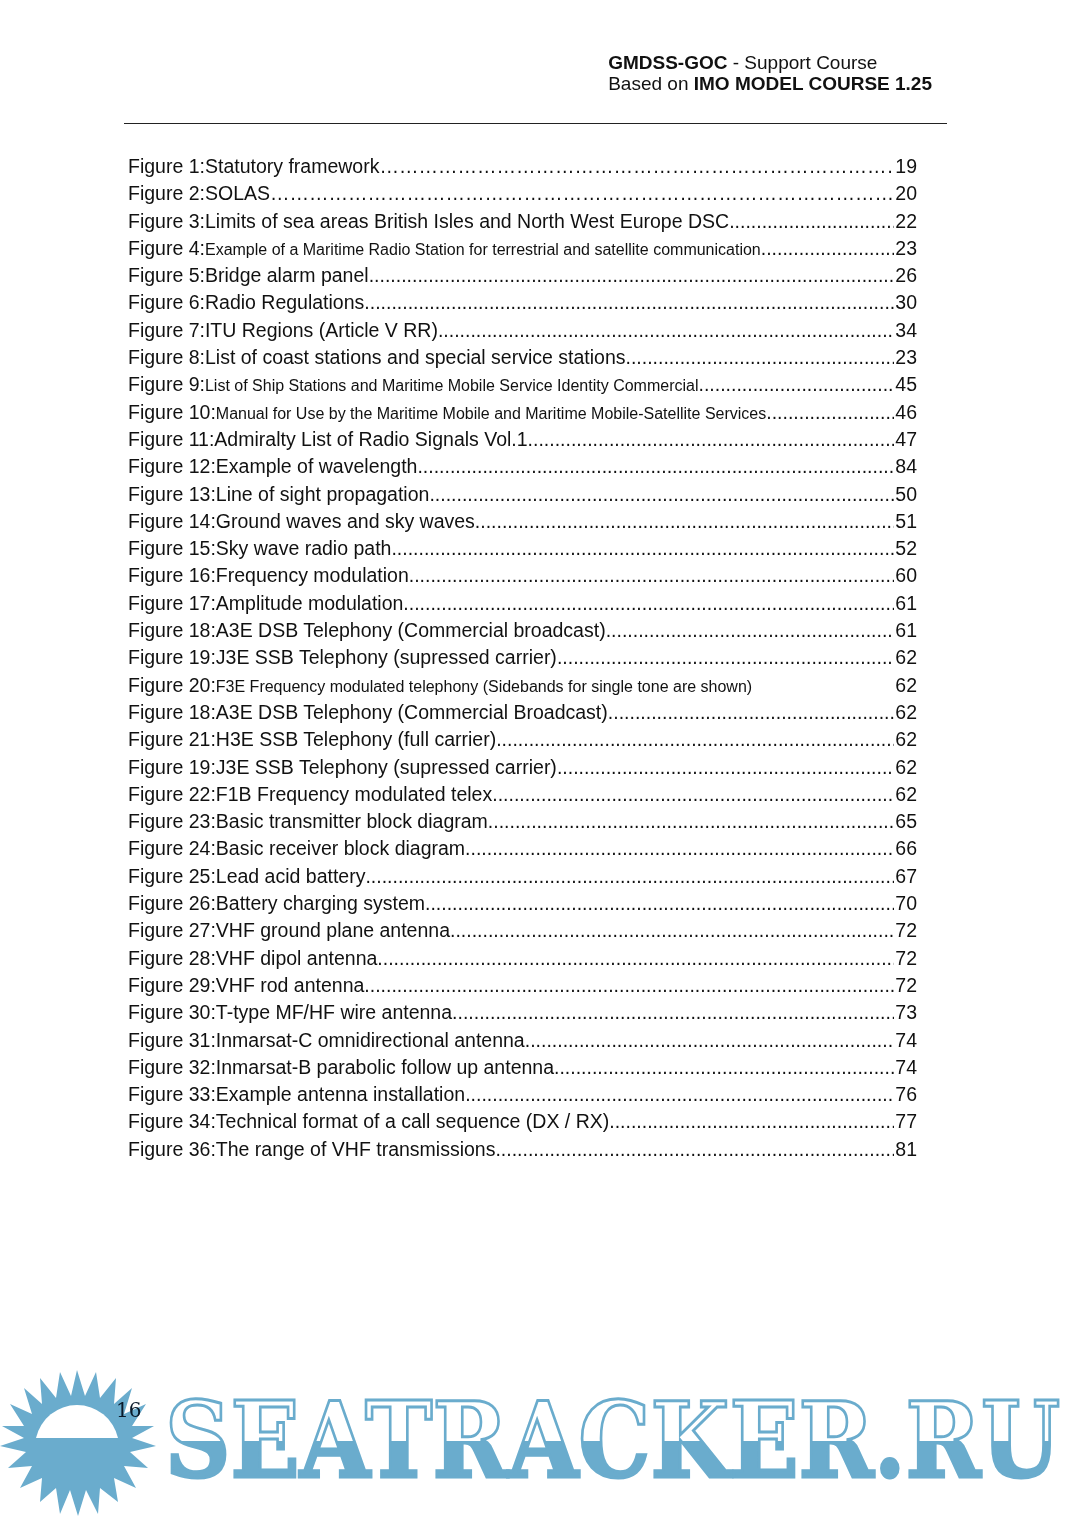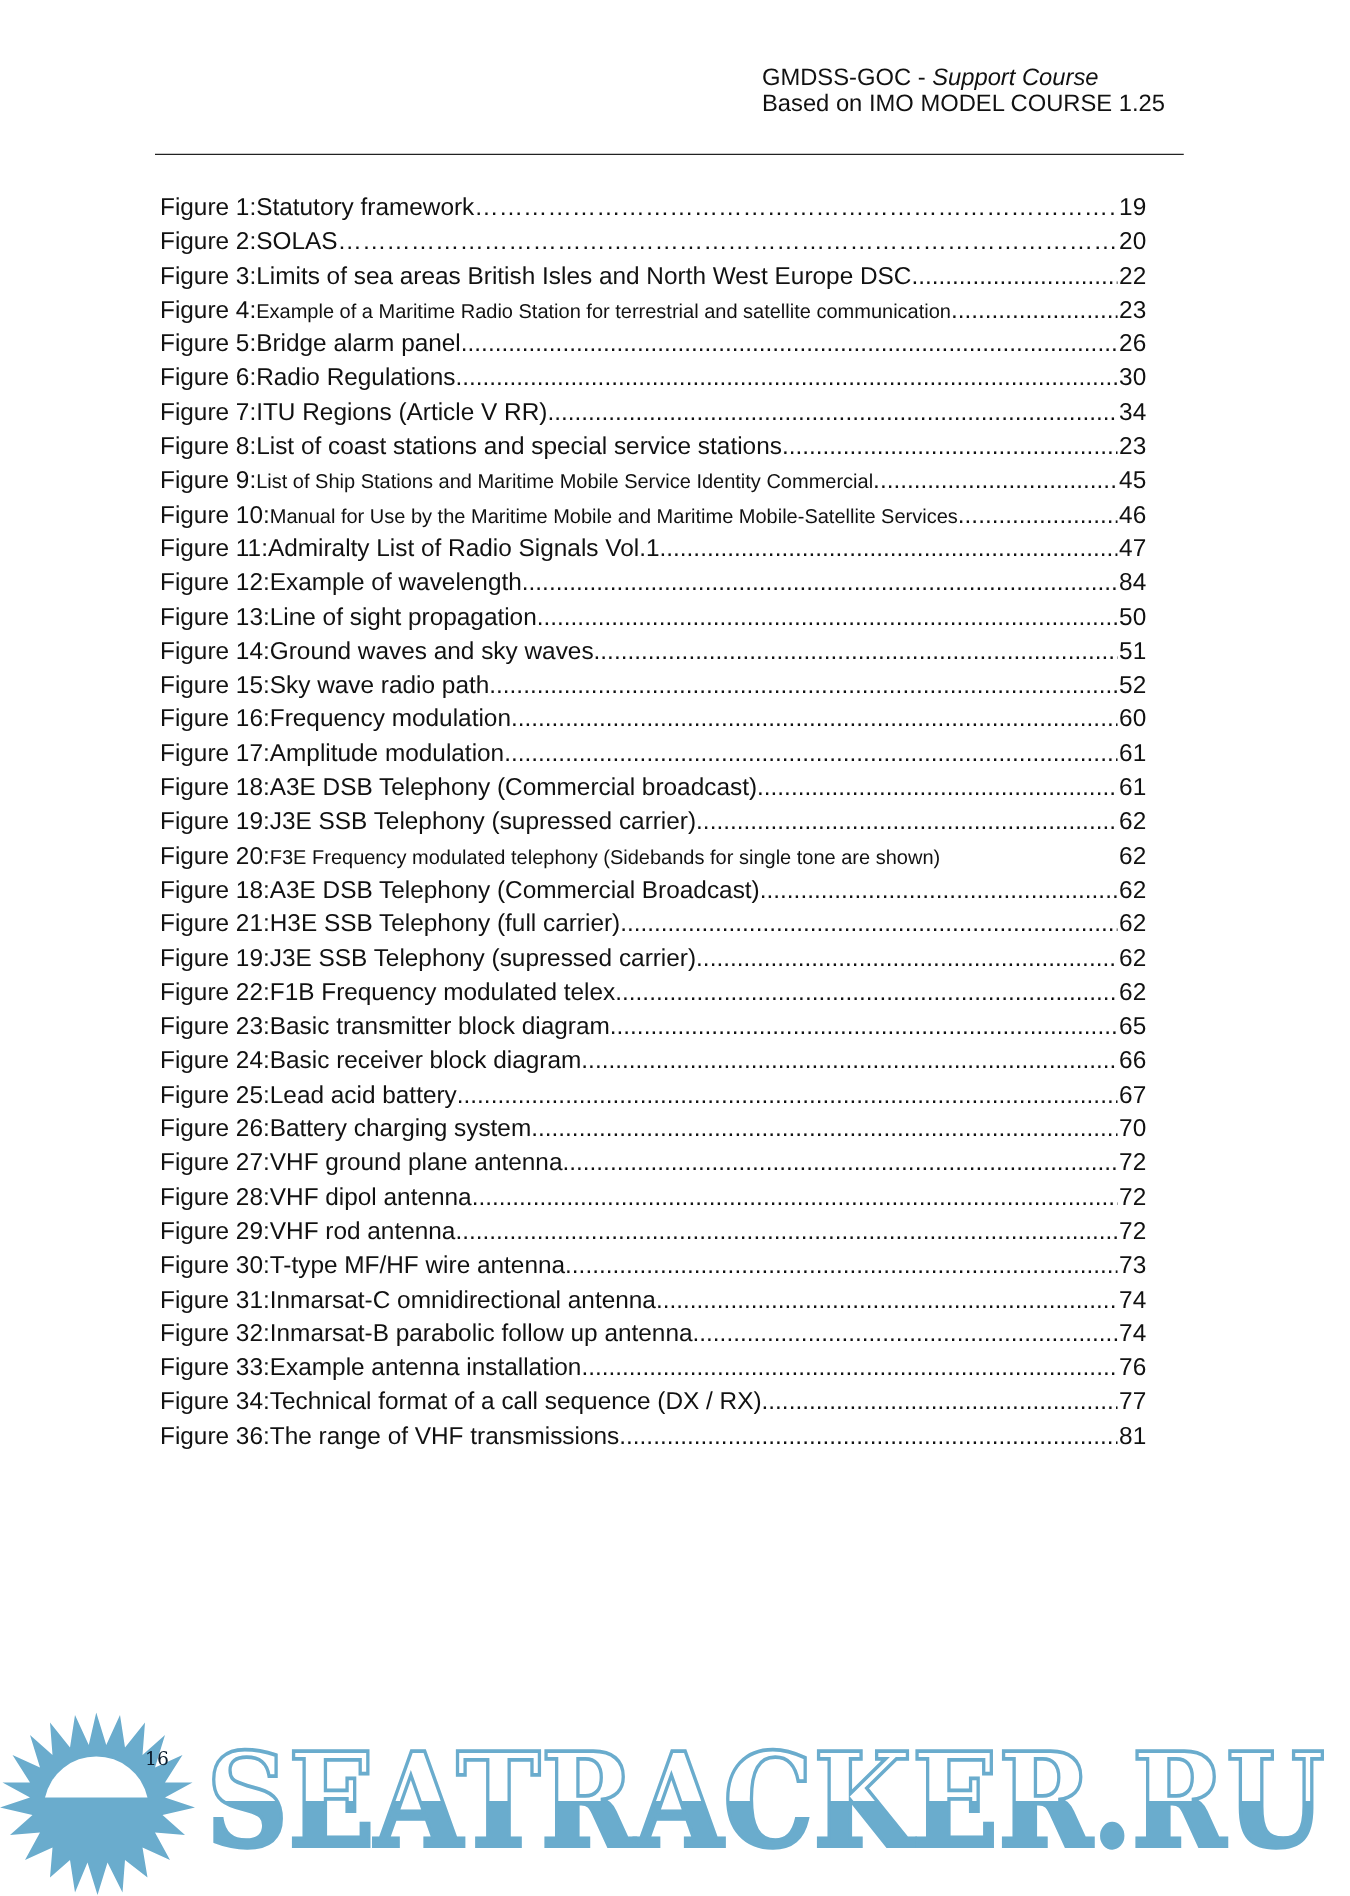--- a/index.html
+++ b/index.html
@@ -1,32 +1,32 @@
 <!DOCTYPE html>
 <html><head>
   <meta charset="utf-8">
   <style>
     html, body { margin: 0; padding: 0; background: #ffffff; }
     body { width: 1080px; height: 1517px; position: relative; overflow: hidden; font-family: "Liberation Sans", sans-serif; color: #111111; }
     .page-header { position: absolute; right: 148px; top: 52px; text-align: left; font-size: 19px; line-height: 21px; }
     .page-header .line1 { display: block; }
-    .page-header .bold { font-weight: normal; }
-    .page-header .ital { font-style: italic; }
+    .page-header .bold { font-weight: bold; }
+    .page-header .ital { }
     .header-rule { position: absolute; left: 124px; top: 123px; width: 823px; height: 0; border-top: 1.5px solid #222; }
     .toc { position: absolute; left: 128px; top: 155px; width: 789px; }
     .toc-row { display: flex; align-items: baseline; height: 27.3px; font-size: 19.5px; white-space: nowrap; overflow: hidden; }
     .toc-row .lbl { flex: 0 0 auto; }
     .toc-row .title { flex: 0 0 auto; }
     .toc-row .title.small { font-size: 16px; }
     .toc-row .dots { flex: 1 1 auto; overflow: hidden; letter-spacing: 0px; color: #111; }
     .toc-row .dots::before { content: "......................................................................................................................................................................................................................"; }
     .toc-row .dots.ell::before { content: "…………………………………………………………………………………………………………………………………………"; }
     .toc-row .page { flex: 0 0 auto; text-align: center; padding-left: 1px; }
     .watermark { position: absolute; left: 0; top: 1370px; width: 1080px; height: 147px; }
-    .page-number { position: absolute; left: 116px; top: 1398px; font-family: "DejaVu Serif", serif; font-size: 15px; color: #0a1a2a; }
+    .page-number { position: absolute; left: 116px; top: 1398px; font-family: "DejaVu Serif", serif; font-size: 20px; color: #0a1a2a; }
   </style>
 </head>
 <body>
 
 <div class="page-header">
   <span class="line1"><span class="bold">GMDSS-GOC</span><span> - </span><span class="ital">Support Course</span></span>
   <span class="line1"><span>Based on </span><span class="bold">IMO MODEL COURSE 1.25</span></span>
 </div>
 
 <div class="header-rule"></div>

